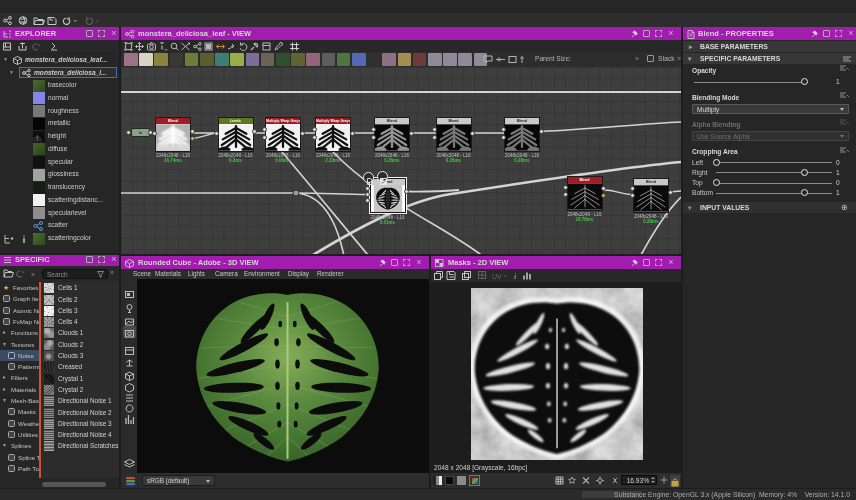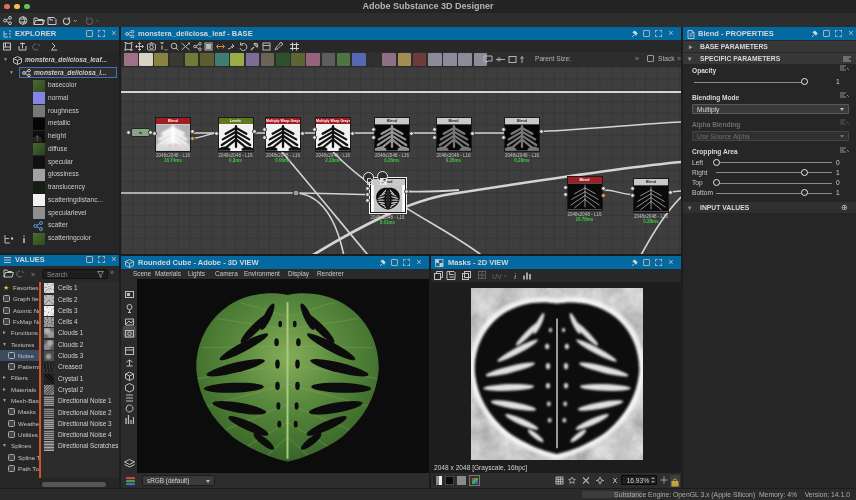--- a/index.html
+++ b/index.html
@@ -7,21 +7,21 @@
   font-family:"Liberation Sans", sans-serif; }
 .abs { position:absolute; }
 #app { position:relative; width:856px; height:500px; }
 
 #titlebar { left:0; top:0; width:856px; height:13px; background:#242424; }
 .light { top:3.5px; width:5.5px; height:5.5px; border-radius:50%; }
 #titletxt { left:0; top:1px; width:856px; text-align:center; font-size:9px;
   font-weight:bold; color:#b4b4b4; letter-spacing:0; }
 #maintoolbar { left:0; top:13px; width:856px; height:14px; background:#2d2d2d; }
 
-.phead { height:13px; background:#0369a1; color:#d6d6d6; font-size:7.5px;
+.phead { height:13px; background:#a21caf; color:#d6d6d6; font-size:7.5px;
   font-weight:bold; line-height:13px; }
 .phicons { top:3px; height:8px; display:flex; gap:5px; }
 .wicon { width:7px; height:7px; border:1px solid #aeaeae; border-radius:1px; }
 .xicon { width:8px; height:8px; color:#bdbdbd; font-size:9px; line-height:7px;
   font-weight:normal; text-align:center; }
 .pinicon { width:7px; height:8px; color:#e0e0e0; font-size:8px; line-height:8px; }
 
 #explorer { left:0; top:27px; width:119px; height:226px; background:#262626; }
 #exptools { left:0; top:13px; width:119px; height:12px; background:#282828; }
 .treerow { height:13px; font-size:6.6px; color:#cccccc; line-height:13px;
@@ -182,26 +182,20 @@
   <g fill="#cccccc">
     <use href="#slitsL"></use>
     <use href="#slitsL" transform="scale(-1,1)"></use>
   </g>
   <line x1="0" y1="-70" x2="0" y2="88" stroke="#cccccc" stroke-width="2"></line>
 </symbol>
 </defs>
 </svg>
 <div id="app">
 
-<div class="abs" id="titlebar">
-  <div class="abs" id="titletxt">Adobe Substance 3D Designer</div>
-  <div class="abs light" style="left:4px;background:#ec6b5f;"></div>
-  <div class="abs light" style="left:14px;background:#f5c04f;"></div>
-  <div class="abs light" style="left:24px;background:#63c554;"></div>
-</div>
 
 <div class="abs" id="maintoolbar">
   <svg class="abs" style="left:3px;top:2.5px;" width="110" height="10">
     <g fill="none" stroke="#c8c8c8" stroke-width="1">
       <circle cx="2" cy="4.5" r="1.4"></circle>
           <circle cx="7" cy="1.8" r="1.4"></circle>
           <circle cx="7" cy="7.2" r="1.4"></circle>
           <path d="M3.3,4 L5.6,2.5 M3.3,5 L5.6,6.7"></path>
       <circle cx="20" cy="4.5" r="3.8"></circle>
           <path d="M20,0.7 a6,6 0 0 1 0,7.6 M16.5,3 h7 M16.5,6 h7"></path>
@@ -305,21 +299,21 @@
           </svg>
     </div>
   </div>
 </div>
 
 <div class="abs" id="library">
   <div class="phead" style="position:relative;">
     <svg class="abs" style="left:3px;top:3px;" width="9" height="8">
           <path d="M1,1.5 h7 M1,4 h7 M1,6.5 h7" fill="none" stroke="#c0c0c0" stroke-width="1.2"></path>
         </svg>
-    <span style="position:absolute;left:15px;">VALUES</span>
+    <span style="position:absolute;left:15px;">SPECIFIC</span>
     <div class="abs phicons" style="left:86px;">
       <div class="wicon"></div>
           <div class="wicon" style="border-style:dashed;"></div>
       <div class="xicon">×</div>
     </div>
   </div>
   <div class="abs" id="libtools">
     <svg class="abs" style="left:3px;top:3px;" width="34" height="10">
       <g fill="none" stroke="#c0c0c0" stroke-width="1">
         <path d="M1,8 v-7 h3 l1,1.5 h4 M1,8 l1.5,-4.5 h8 L9,8 Z"></path>
@@ -409,21 +403,21 @@
 <div class="abs" id="graphpanel">
   <div class="phead" style="position:relative;">
     <svg class="abs" style="left:4px;top:3px;" width="10" height="8">
           <g fill="none" stroke="#c8c8c8" stroke-width="1">
             <circle cx="2" cy="4" r="1.4"></circle>
             <circle cx="7.5" cy="1.6" r="1.4"></circle>
             <circle cx="7.5" cy="6.4" r="1.4"></circle>
             <path d="M3.3,3.5 L6,2 M3.3,4.5 L6,6"></path>
           </g>
         </svg>
-    <span style="position:absolute;left:17px;">monstera_deliciosa_leaf - BASE</span>
+    <span style="position:absolute;left:17px;">monstera_deliciosa_leaf - VIEW</span>
     <div class="abs phicons" style="left:510px;">
       <svg class="pinicon" width="7" height="8" style="width:7px;height:8px;">
             <path d="M3.5,0.8 l2.8,2.8 -1.1,0.3 -0.2,1.4 -3.2,-3.2 1.4,-0.2 Z M1.2,6.8 l1.9,-1.9" stroke="#d8d8d8" stroke-width="0.9" fill="#d8d8d8"></path>
           </svg>
       <div class="wicon"></div>
           <div class="wicon" style="border-style:dashed;"></div>
       <div class="xicon">×</div>
     </div>
   </div>
   <div class="abs" id="gtools">

